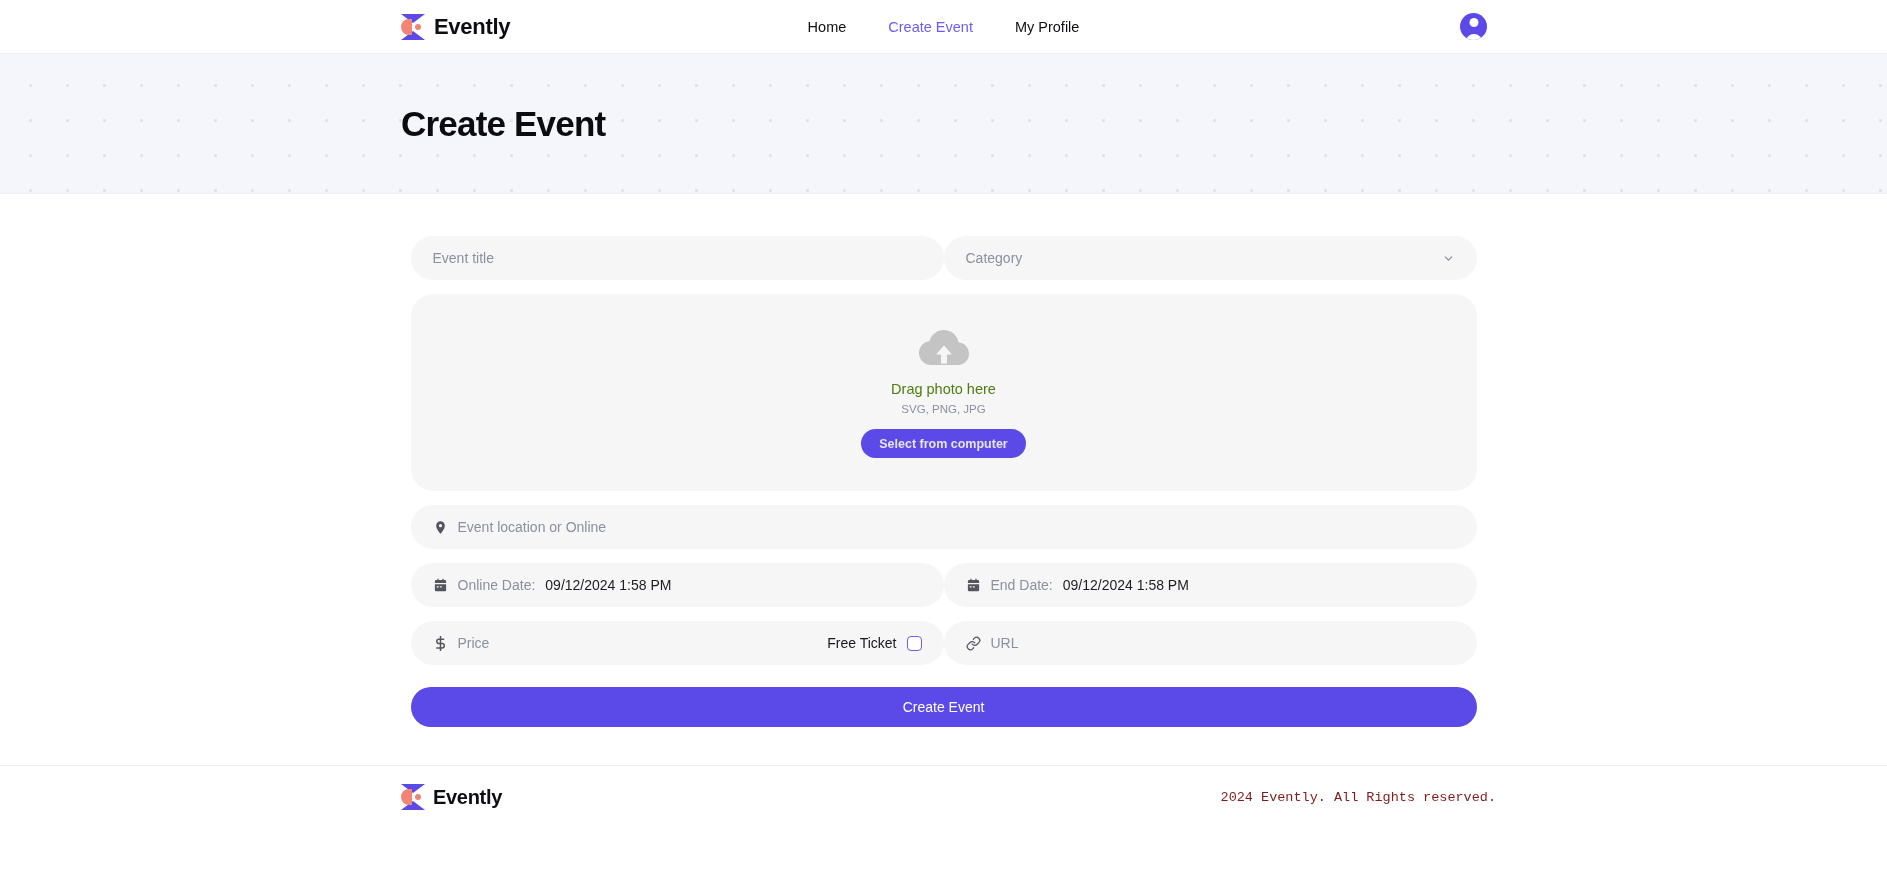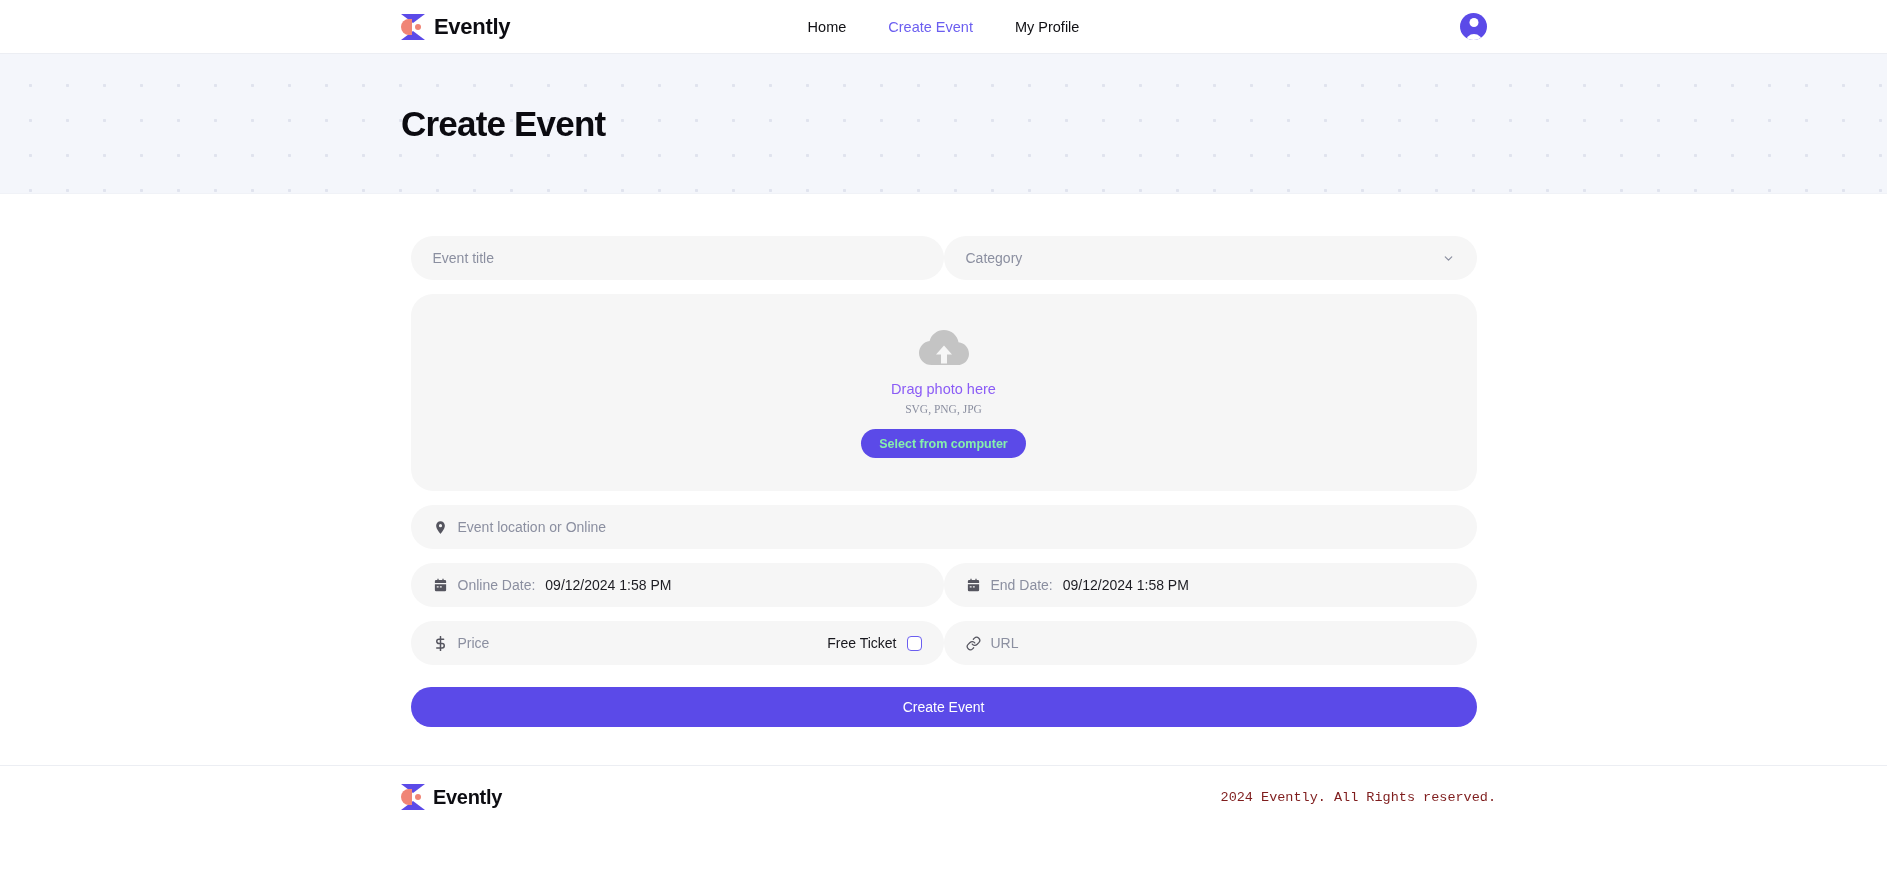--- a/index.html
+++ b/index.html
@@ -228,26 +228,26 @@
     border-radius: 22px;
     height: 197px;
     display: flex;
     flex-direction: column;
     align-items: center;
     justify-content: center;
     width: 100%;
     gap: 0;
   }
   .cloud-icon { color: #c4c4c4; margin-bottom: 6px; }
-  .drag-title { font-size: 14.5px; color: #8b5cf6; margin-bottom: 6px; }
-  .drag-sub { font-size: 11.5px; color: #8b8fa0; margin-bottom: 14px; font-family: Liberation Serif, serif; }
+  .drag-title { font-size: 14.5px; color: #4d7c0f; margin-bottom: 6px; }
+  .drag-sub { font-size: 11.5px; color: #8b8fa0; margin-bottom: 14px; }
 
   .btn-select {
     background: #5b4ae8;
-    color: #86efac;
+    color: #e5e5e5;
     border: none;
     border-radius: 22px;
     height: 29px;
     padding: 0 18px;
     font-size: 12.5px;
     font-weight: bold;
     font-family: "Liberation Sans", sans-serif;
     cursor: pointer;
   }
 

